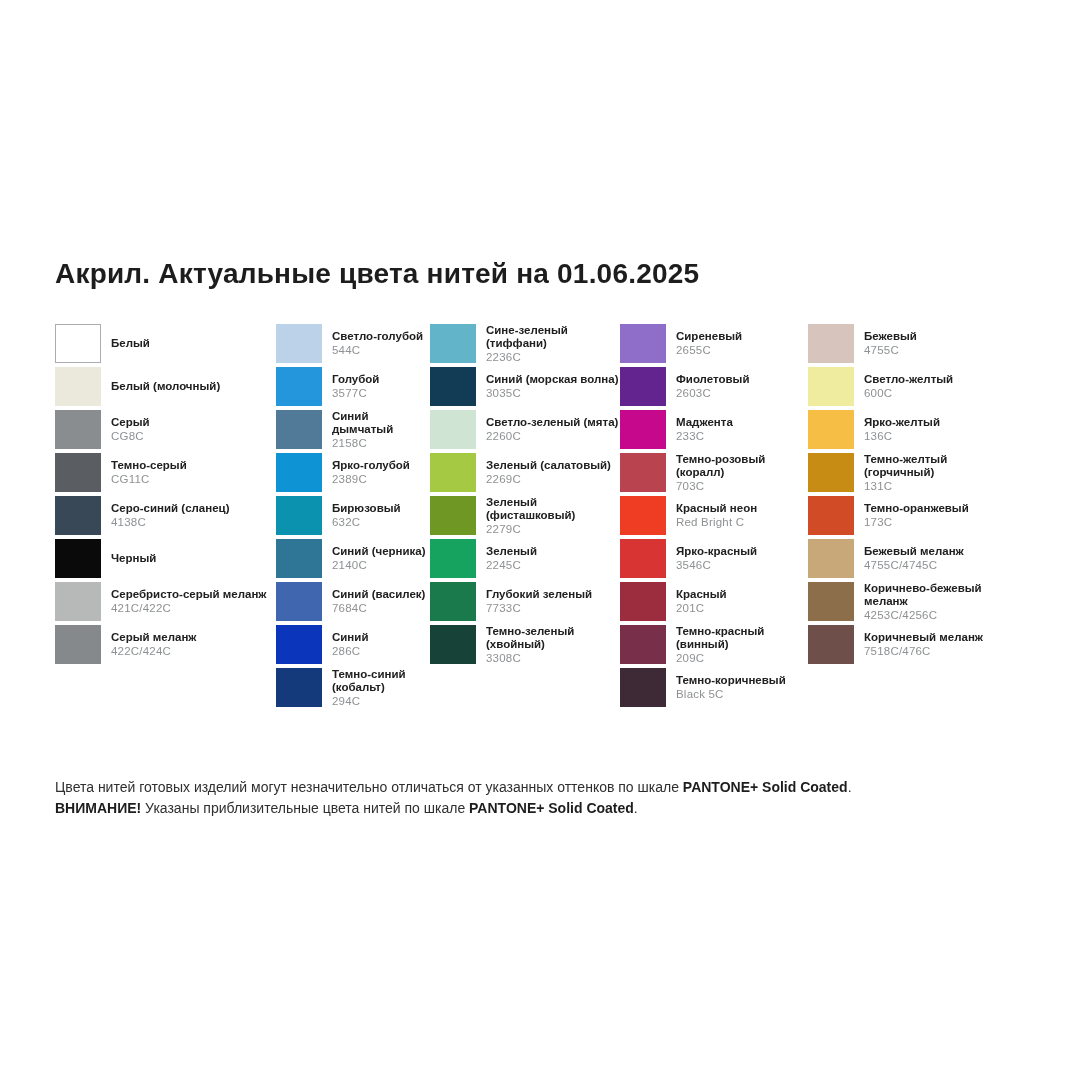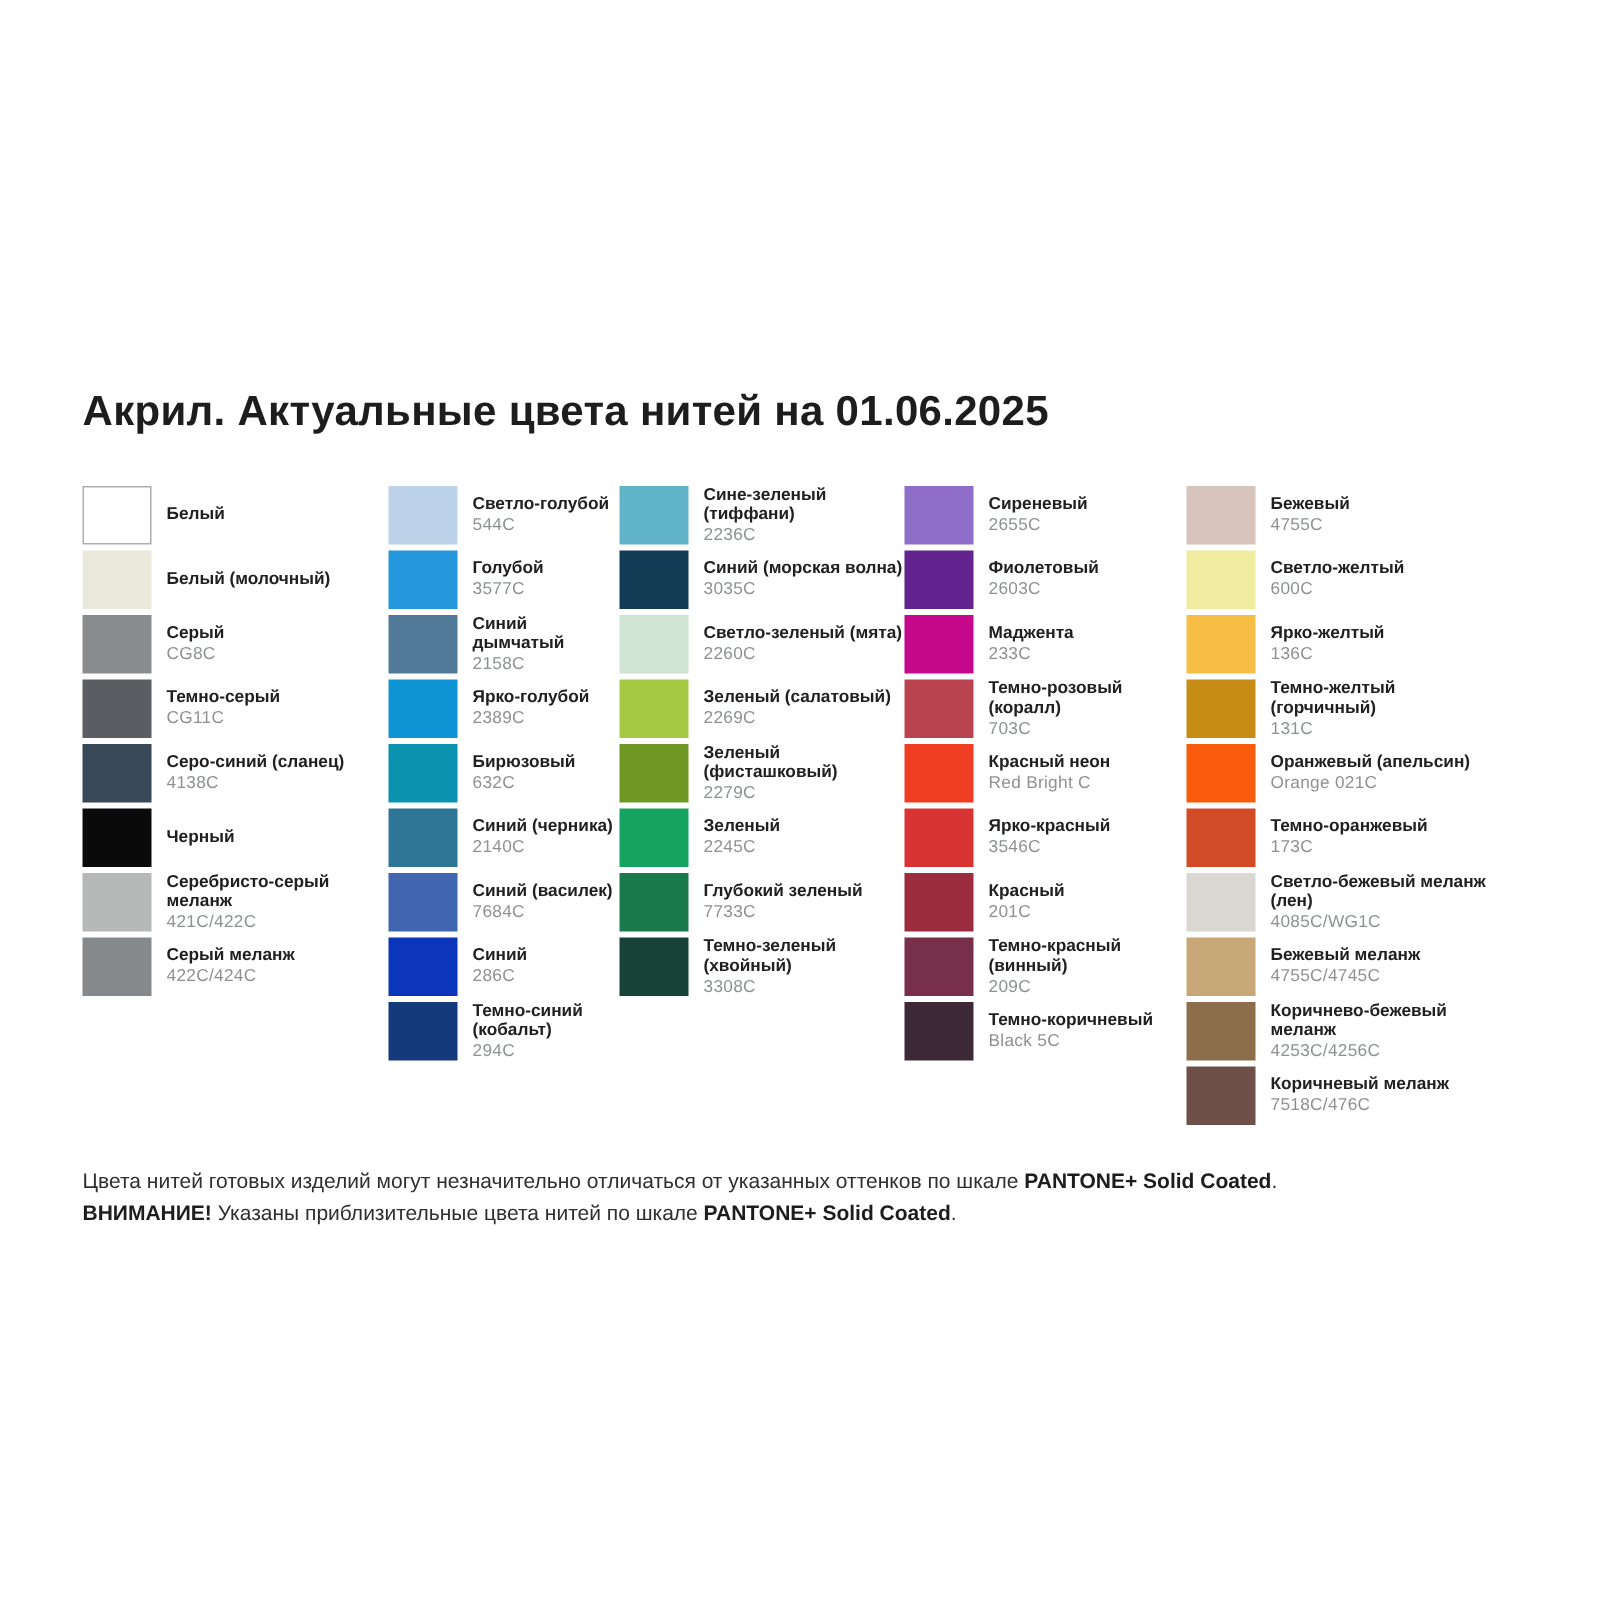--- a/index.html
+++ b/index.html
@@ -11,21 +11,21 @@
   .canvas{position:absolute;inset:0;}
   .page-title{
     position:absolute;left:55px;top:258px;margin:0;
     font-size:28px;font-weight:bold;color:#1d1d1d;letter-spacing:.2px;
   }
   .palette{
     position:absolute;left:55px;top:324px;
     display:flex;align-items:flex-start;
   }
   .col{display:flex;flex-direction:column;}
-  .col:nth-child(1){width:204px;justify-content:space-between;}
+  .col:nth-child(1){width:221px;justify-content:space-between;}
   .col:nth-child(2){width:154px;}
   .col:nth-child(3){width:190px;}
   .col:nth-child(4){width:188px;}
   .col:nth-child(5){width:212px;}
   .row{height:43px;display:flex;align-items:flex-start;}
   .swatch{
     width:46px;height:39px;flex:0 0 46px;
     box-sizing:border-box;
   }
   .swatch.bordered{border:1px solid #a9adb0;}
@@ -320,38 +320,24 @@
           </div>
         </div>
         <div class="row">
           <div class="swatch" style="background: rgb(199, 140, 20);"></div>
           <div class="txt">
             <div class="name">Темно-желтый (горчичный)</div>
             <div class="code">131C</div>
           </div>
         </div>
         <div class="row">
-          <div class="swatch" style="background: rgb(249, 91, 13);"></div>
-          <div class="txt">
-            <div class="name">Оранжевый (апельсин)</div>
-            <div class="code">Orange 021C</div>
-          </div>
-        </div>
-        <div class="row">
           <div class="swatch" style="background: rgb(208, 75, 38);"></div>
           <div class="txt">
             <div class="name">Темно-оранжевый</div>
             <div class="code">173C</div>
-          </div>
-        </div>
-        <div class="row">
-          <div class="swatch" style="background: rgb(217, 215, 210);"></div>
-          <div class="txt">
-            <div class="name">Светло-бежевый меланж (лен)</div>
-            <div class="code">4085C/WG1C</div>
           </div>
         </div>
         <div class="row">
           <div class="swatch" style="background: rgb(200, 168, 120);"></div>
           <div class="txt">
             <div class="name">Бежевый меланж</div>
             <div class="code">4755C/4745C</div>
           </div>
         </div>
         <div class="row">

